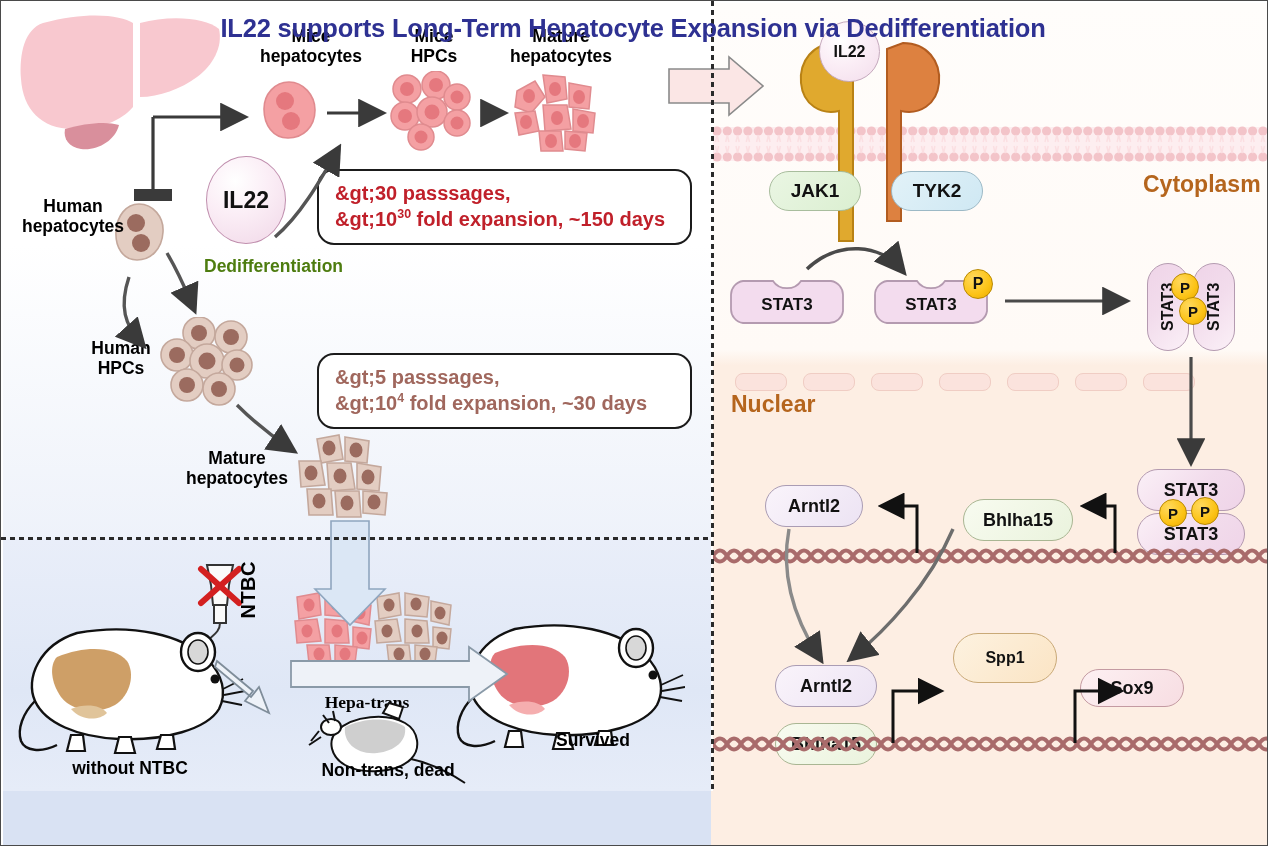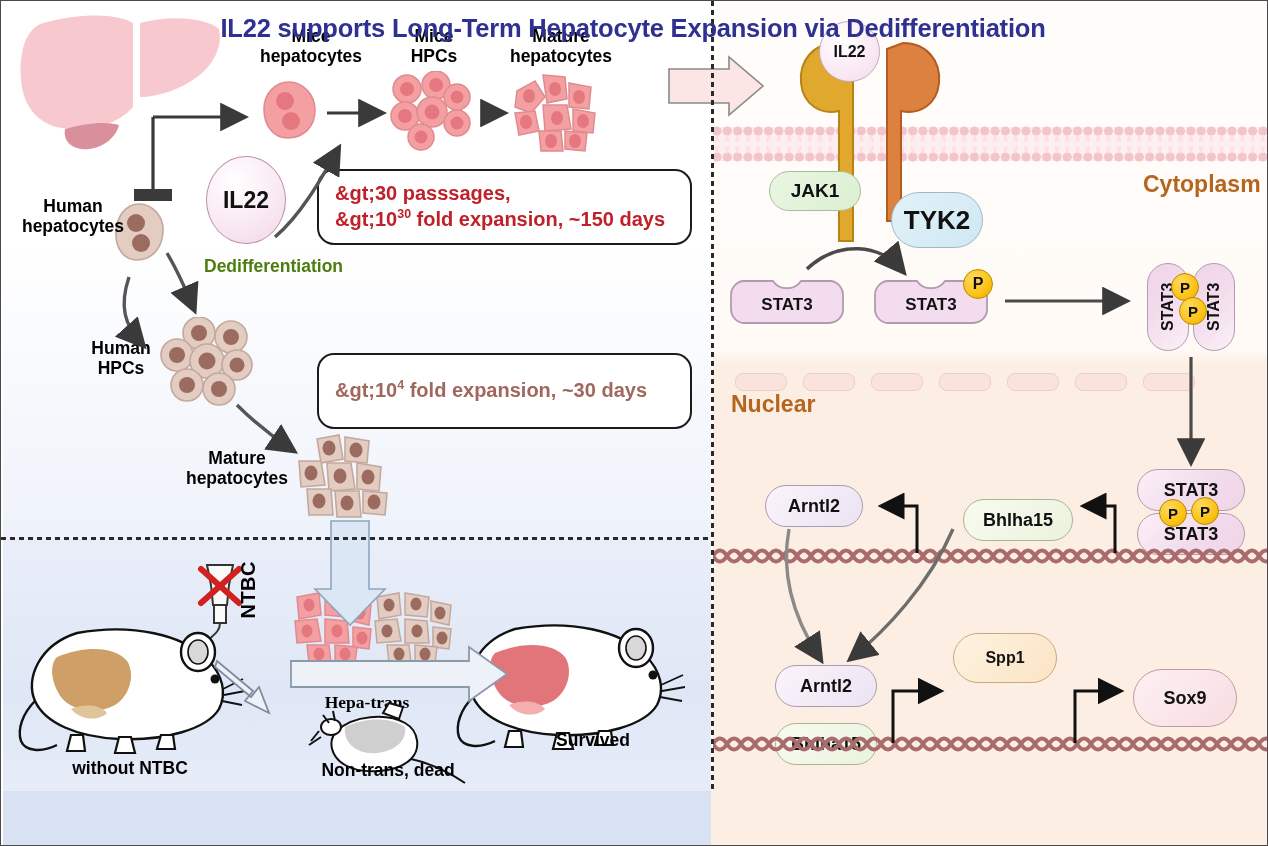--- a/index.html
+++ b/index.html
@@ -232,20 +232,21 @@
     <span style="white-space:pre-line">Mature
 hepatocytes</span>
   </div>
   <div class="lbl s17" style="left:203px;top:256px;width:190px;color:#4d7c0f;text-align:left;">Dedifferentiation</div>
 
   <div class="callout" id="callout-mice">
     <div>&amp;gt;30 passsages,</div>
     <div><span>&amp;gt;10</span><sup>30</sup><span> fold expansion, ~150 days</span></div>
   </div>
   <div class="callout" id="callout-human">
+    <div>&amp;gt;5 passsages,</div>
     <div><span>&amp;gt;10</span><sup>4</sup><span> fold expansion, ~30 days</span></div>
   </div>
 
   <svg style="position:absolute;left:196px;top:558px;width:46px;height:92px;" viewBox="0 0 46 92">
     <path d="M10 6 L36 6 L32 26 L30 46 L16 46 L14 26 Z" fill="#fafafa" stroke="#333" stroke-width="2"></path>
     <rect x="17" y="46" width="12" height="18" fill="#fafafa" stroke="#333" stroke-width="2"></rect>
     <path d="M23 64 C23 76 10 78 6 88" fill="none" stroke="#333" stroke-width="2"></path>
     <line x1="4" y1="10" x2="42" y2="44" stroke="#d32020" stroke-width="6" stroke-linecap="round"></line>
     <line x1="42" y1="10" x2="4" y2="44" stroke="#d32020" stroke-width="6" stroke-linecap="round"></line>
   </svg>
@@ -581,21 +582,21 @@
     </svg>
   </div>
 
   <svg style="position:absolute;left:790px;top:30px;width:160px;height:230px;" viewBox="0 0 160 230">
     <path d="M46 12 C22 12 8 30 10 52 C12 74 30 84 48 80 L48 210 L62 210 L62 18 Z" fill="#e0a92e" stroke="#b98215" stroke-width="2"></path>
     <path d="M112 12 C136 12 150 30 148 52 C146 74 128 84 110 80 L110 190 L96 190 L96 18 Z" fill="#dd8140" stroke="#b25c20" stroke-width="2"></path>
   </svg>
   <div id="il22-ball">IL22</div>
 
   <div class="prot jak" style="left:768px;top:170px;width:92px;height:40px;font-size:19px;">JAK1</div>
-  <div class="prot tyk" style="left:890px;top:170px;width:92px;height:56px;font-size:26px;margin-top:21px;">TYK2</div>
+  <div class="prot tyk" style="left:890px;top:170px;width:92px;height:40px;font-size:19px;">TYK2</div>
 
   <div class="compart-label" style="left:1142px;top:170px;">Cytoplasm</div>
   <div class="compart-label" style="left:730px;top:390px;">Nuclear</div>
 
   <div class="nuc-membrane">
     <i></i>
       <i></i>
       <i></i>
       <i></i>
       <i></i>
@@ -624,21 +625,21 @@
   <div class="prot stat" style="left:1136px;top:468px;width:108px;height:42px;font-size:18px;">STAT3</div>
   <div class="prot stat" style="left:1136px;top:512px;width:108px;height:42px;font-size:18px;">STAT3</div>
   <div class="pcirc" style="left:1158px;top:498px;width:26px;height:26px;font-size:15px;">P</div>
   <div class="pcirc" style="left:1190px;top:496px;width:26px;height:26px;font-size:15px;">P</div>
 
   <div class="prot arntl" style="left:764px;top:484px;width:98px;height:42px;font-size:18px;">Arntl2</div>
   <div class="prot bhlha" style="left:962px;top:484px;width:110px;height:42px;font-size:18px;">Bhlha15</div>
   <div class="prot arntl" style="left:774px;top:664px;width:102px;height:42px;font-size:18px;">Arntl2</div>
   <div class="prot bhlha" style="left:774px;top:708px;width:102px;height:42px;font-size:18px;">Bhlha15</div>
   <div class="prot spp1" style="left:952px;top:632px;width:104px;height:50px;font-size:16px;">Spp1</div>
-  <div class="prot sox9" style="left:1132px;top:668px;width:104px;height:58px;font-size:18px;">Sox9</div>
+  <div class="prot sox9" style="left:1079px;top:668px;width:104px;height:38px;font-size:18px;">Sox9</div>
 
   <svg style="position:absolute;left:712px;top:540px;width:554px;height:30px;" viewBox="0 0 554 30" preserveAspectRatio="none">
     <path id="dnaA1" fill="none" stroke="#a96b6b" stroke-width="4" d="M0 15 Q7 4 14 15 Q21 26 28 15 Q35 4 42 15 Q49 26 56 15 Q63 4 70 15 Q77 26 84 15 Q91 4 98 15 Q105 26 112 15 Q119 4 126 15 Q133 26 140 15 Q147 4 154 15 Q161 26 168 15 Q175 4 182 15 Q189 26 196 15 Q203 4 210 15 Q217 26 224 15 Q231 4 238 15 Q245 26 252 15 Q259 4 266 15 Q273 26 280 15 Q287 4 294 15 Q301 26 308 15 Q315 4 322 15 Q329 26 336 15 Q343 4 350 15 Q357 26 364 15 Q371 4 378 15 Q385 26 392 15 Q399 4 406 15 Q413 26 420 15 Q427 4 434 15 Q441 26 448 15 Q455 4 462 15 Q469 26 476 15 Q483 4 490 15 Q497 26 504 15 Q511 4 518 15 Q525 26 532 15 Q539 4 546 15 Q553 26 560 15"></path>
     <path id="dnaA2" fill="none" stroke="#a96b6b" stroke-width="4" d="M0 15 Q7 26 14 15 Q21 4 28 15 Q35 26 42 15 Q49 4 56 15 Q63 26 70 15 Q77 4 84 15 Q91 26 98 15 Q105 4 112 15 Q119 26 126 15 Q133 4 140 15 Q147 26 154 15 Q161 4 168 15 Q175 26 182 15 Q189 4 196 15 Q203 26 210 15 Q217 4 224 15 Q231 26 238 15 Q245 4 252 15 Q259 26 266 15 Q273 4 280 15 Q287 26 294 15 Q301 4 308 15 Q315 26 322 15 Q329 4 336 15 Q343 26 350 15 Q357 4 364 15 Q371 26 378 15 Q385 4 392 15 Q399 26 406 15 Q413 4 420 15 Q427 26 434 15 Q441 4 448 15 Q455 26 462 15 Q469 4 476 15 Q483 26 490 15 Q497 4 504 15 Q511 26 518 15 Q525 4 532 15 Q539 26 546 15 Q553 4 560 15"></path>
   </svg>
   <svg style="position:absolute;left:712px;top:728px;width:554px;height:30px;" viewBox="0 0 554 30" preserveAspectRatio="none">
     <path id="dnaB1" fill="none" stroke="#a96b6b" stroke-width="4" d="M0 15 Q7 4 14 15 Q21 26 28 15 Q35 4 42 15 Q49 26 56 15 Q63 4 70 15 Q77 26 84 15 Q91 4 98 15 Q105 26 112 15 Q119 4 126 15 Q133 26 140 15 Q147 4 154 15 Q161 26 168 15 Q175 4 182 15 Q189 26 196 15 Q203 4 210 15 Q217 26 224 15 Q231 4 238 15 Q245 26 252 15 Q259 4 266 15 Q273 26 280 15 Q287 4 294 15 Q301 26 308 15 Q315 4 322 15 Q329 26 336 15 Q343 4 350 15 Q357 26 364 15 Q371 4 378 15 Q385 26 392 15 Q399 4 406 15 Q413 26 420 15 Q427 4 434 15 Q441 26 448 15 Q455 4 462 15 Q469 26 476 15 Q483 4 490 15 Q497 26 504 15 Q511 4 518 15 Q525 26 532 15 Q539 4 546 15 Q553 26 560 15"></path>
     <path id="dnaB2" fill="none" stroke="#a96b6b" stroke-width="4" d="M0 15 Q7 26 14 15 Q21 4 28 15 Q35 26 42 15 Q49 4 56 15 Q63 26 70 15 Q77 4 84 15 Q91 26 98 15 Q105 4 112 15 Q119 26 126 15 Q133 4 140 15 Q147 26 154 15 Q161 4 168 15 Q175 26 182 15 Q189 4 196 15 Q203 26 210 15 Q217 4 224 15 Q231 26 238 15 Q245 4 252 15 Q259 26 266 15 Q273 4 280 15 Q287 26 294 15 Q301 4 308 15 Q315 26 322 15 Q329 4 336 15 Q343 26 350 15 Q357 4 364 15 Q371 26 378 15 Q385 4 392 15 Q399 26 406 15 Q413 4 420 15 Q427 26 434 15 Q441 4 448 15 Q455 26 462 15 Q469 4 476 15 Q483 26 490 15 Q497 4 504 15 Q511 26 518 15 Q525 4 532 15 Q539 26 546 15 Q553 4 560 15"></path>
   </svg>
 

